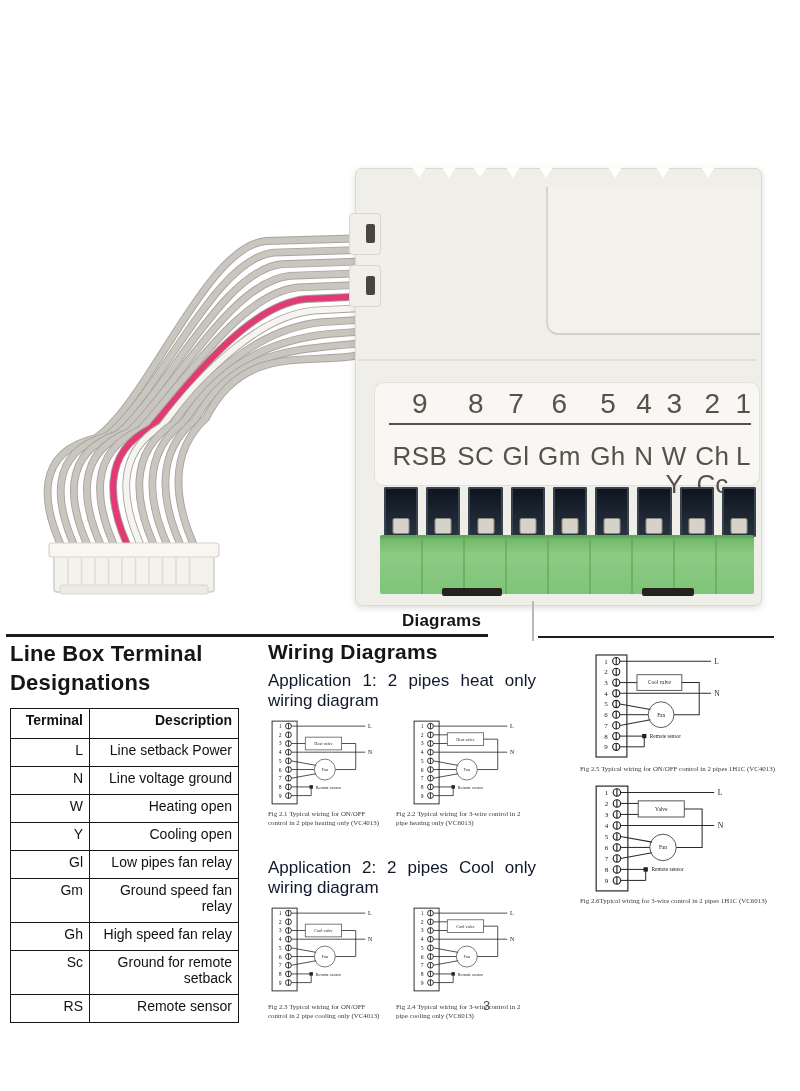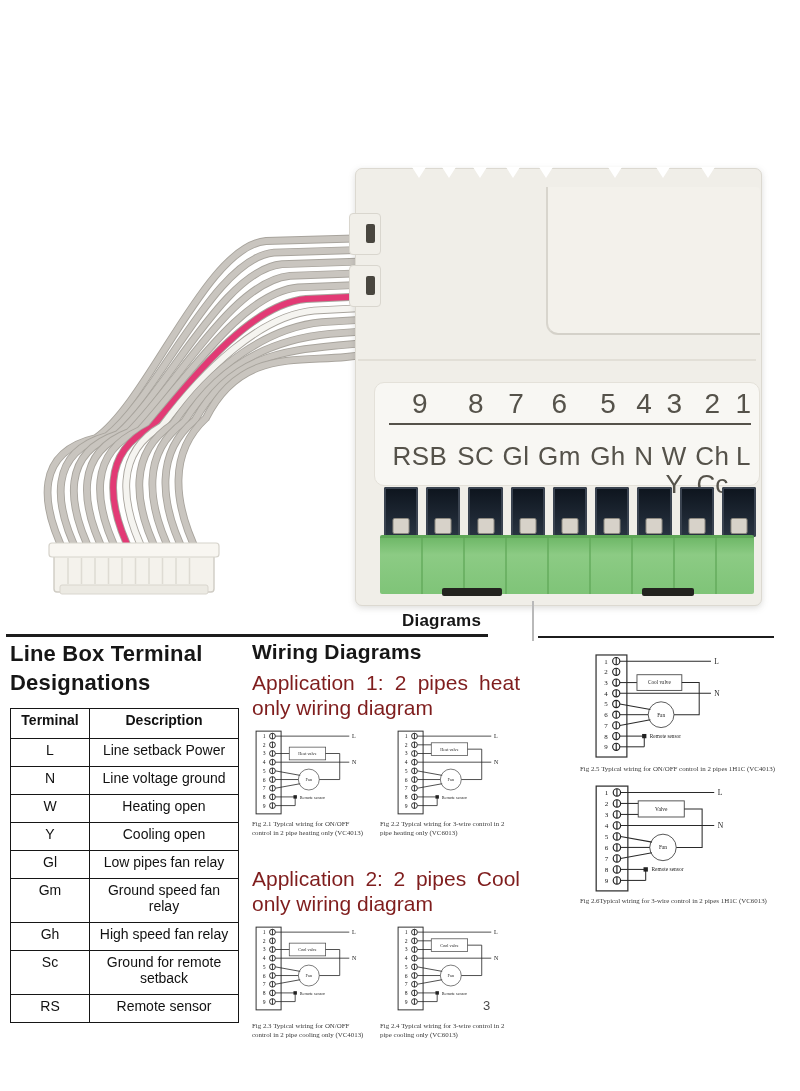--- a/index.html
+++ b/index.html
@@ -41,28 +41,28 @@
   #doc{position:absolute;left:0;top:600px;width:800px;height:491px;z-index:3;}
   #brand{position:absolute;left:402px;top:11px;font-size:17px;font-weight:bold;letter-spacing:.2px;}
   #rule-left{position:absolute;left:6px;top:34px;width:482px;height:2.6px;background:#1c1c1c;}
   #rule-right{position:absolute;left:538px;top:36px;width:236px;height:2.4px;background:#1c1c1c;}
   #scan-fold{position:absolute;left:532px;top:1px;width:1.6px;height:40px;background:#b9b9b9;}
   
   #col-left{position:absolute;left:10px;top:40px;width:234px;}
   #left-title{font-size:22px;font-weight:bold;line-height:1.3;letter-spacing:.2px;}
   #terminal-table{border-collapse:collapse;margin-top:11px;width:229px;
         font-size:14px;color:#111;}
-  #terminal-table th,#terminal-table td{border:1.7px solid #161616;text-align:center;
+  #terminal-table th,#terminal-table td{border:1.7px solid #161616;text-align:right;
         padding:3px 6px 8px 6px;vertical-align:top;font-weight:normal;}
   #terminal-table th{font-weight:bold;padding-bottom:10px;}
   #terminal-table .c-term{width:66px;}
   
-  #col-mid{position:absolute;left:252px;top:40px;width:268px;}
+  #col-mid{position:absolute;left:268px;top:40px;width:268px;}
   .wd-title{font-size:21px;font-weight:bold;letter-spacing:.2px;}
-  .app-heading{font-size:21px;line-height:1.18;margin-top:7px;text-align:justify;color:#7f1d1d;}
+  .app-heading{font-size:17px;line-height:1.18;margin-top:7px;text-align:justify;color:#0f172a;}
   .diagram-row{display:flex;gap:22px;margin-top:5px;}
   .caption-row{display:flex;gap:10px;margin-top:1px;}
   .fig-caption{font-family:"Liberation Serif",serif;font-size:6.9px;line-height:1.3;color:#3a3a3a;}
   .cap-a{width:118px;}
   .cap-b{width:128px;}
   
   #col-right{position:absolute;left:543px;top:40px;width:252px;}
   #app3-heading{font-size:15.5px;line-height:1.3;margin-top:5px;text-align:justify;color:#101010;}
   .rd-wrap{margin-left:48px;}
   .rcap{margin-left:37px;width:212px;}

